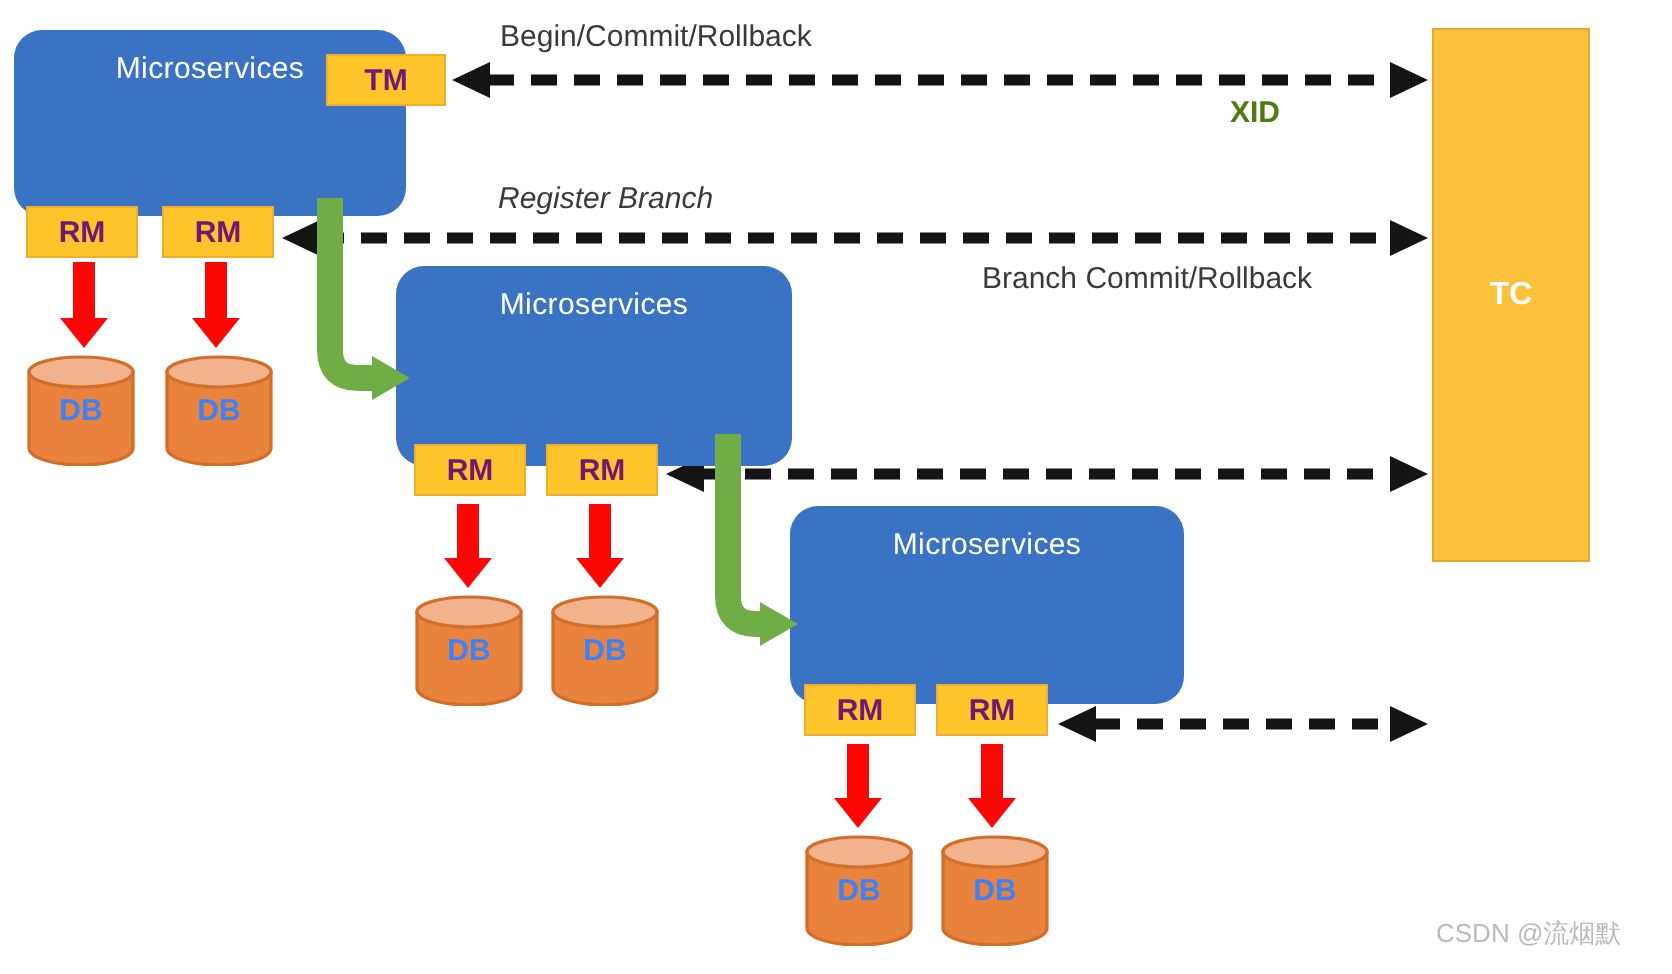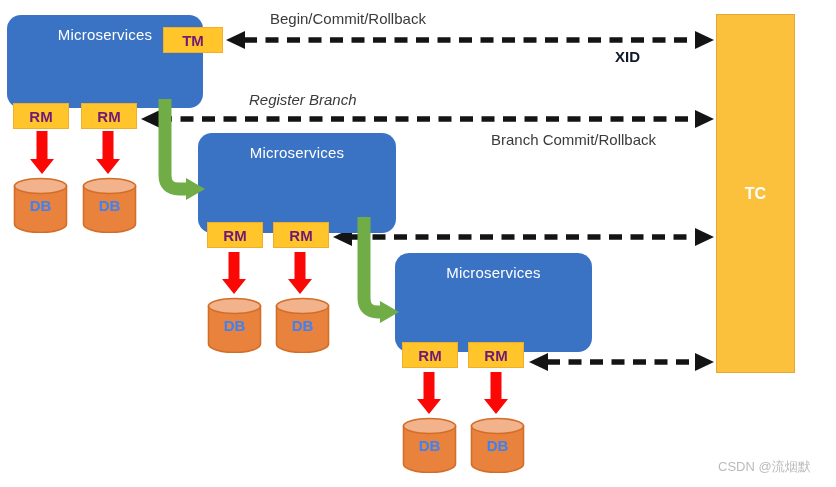--- a/index.html
+++ b/index.html
@@ -18,35 +18,35 @@
   .ms-label {
     position:absolute; top:11px; left:0; width:100%; text-align:center;
     color:#ffffff; font-weight:normal; font-size:15px; letter-spacing:0.2px;
   }
   .badge {
     position:absolute; background:#FFC52B; border:1.5px solid #EFAE2D;
     display:flex; align-items:center; justify-content:center;
     color:#701a75; font-weight:bold; font-size:15px; box-sizing:border-box;
   }
   .tc-box {
-    position:absolute; left:716px; top:14px; width:79px; height:359px;
+    position:absolute; left:716px; top:14px; width:79px; height:267px;
     background:#FBC13C; border:1.5px solid #E2A833; box-sizing:border-box;
     display:flex; align-items:center; justify-content:center;
     color:#ffffff; font-weight:bold; font-size:16px;
   }
   .db { position:absolute; width:55px; height:56px; }
   .db svg { position:absolute; left:0; top:0; }
   .db-label {
     position:absolute; left:0; top:20px; width:100%; text-align:center;
     color:#3b82f6; font-weight:bold; font-size:15px;
   }
   .flow-label {
     position:absolute; font-size:15px; color:#3A3A3A; white-space:nowrap;
   }
-  .flow-label.bold { font-weight:bold; color:#0f172a; }
+  .flow-label.bold { font-weight:bold; color:#4d7c0f; }
   .watermark {
     position:absolute; left:718px; top:458px; font-size:13px; color:#BBBBBB;
     white-space:nowrap;
   }
   .dash { stroke:#141414; stroke-width:5.5; stroke-dasharray:13 8.5; }
   .head { fill:#141414; }
   .red-arrow { fill:#FB0806; }
   .green-shaft { stroke:#70AD47; stroke-width:13; fill:none; }
   .green-head { fill:#70AD47; }
 </style>
@@ -166,21 +166,21 @@
       <span class="db-label">DB</span>
     </div>
     <div class="db" style="left:470px; top:417px;">
       <svg width="55" height="56" viewBox="0 0 55 56">
         <path d="M1.5,9 V47 A26,8.5 0 0 0 53.5,47 V9 Z" fill="#E8823D" stroke="#D26E28" stroke-width="1.6"></path>
         <ellipse cx="27.5" cy="9" rx="26" ry="7.5" fill="#F2B28C" stroke="#D26E28" stroke-width="1.6"></ellipse>
       </svg>
       <span class="db-label">DB</span>
     </div>
 
-    <div class="flow-label" style="left:250px; top:10px;margin-left:20px;">Begin/Commit/Rollback</div>
+    <div class="flow-label" style="left:250px; top:10px;">Begin/Commit/Rollback</div>
     <div class="flow-label bold" style="left:615px; top:48px;">XID</div>
     <div class="flow-label" style="left:249px; top:91px;font-style:italic;">Register Branch</div>
     <div class="flow-label" style="left:491px; top:131px;">Branch Commit/Rollback</div>
     <div class="watermark">CSDN @流烟默</div>
   </div>
 
   <svg class="layer arrows-top" viewBox="0 0 836 487">
     <g>
       <path class="green-shaft" d="M165,99 V175 Q165,189 179,189 H187"></path>
       <polygon class="green-head" points="186,178 186,200 205,189"></polygon>

